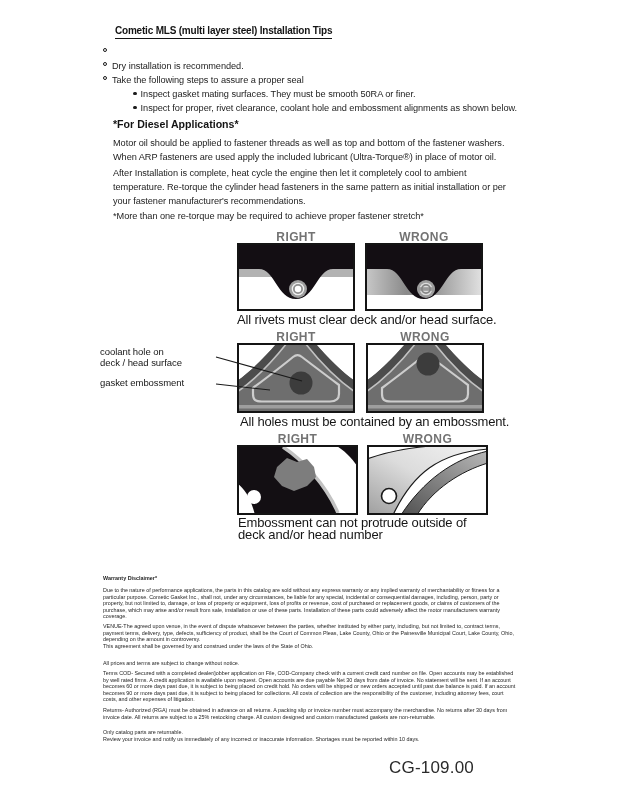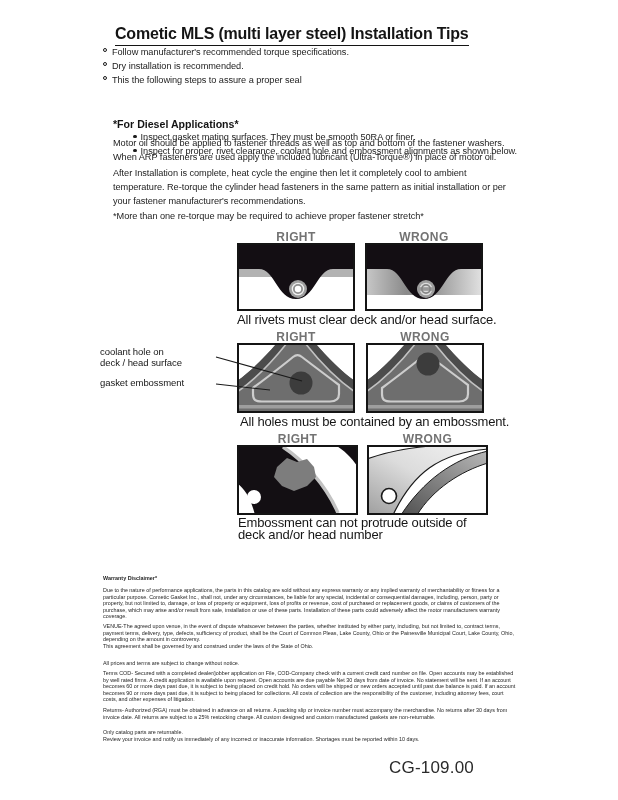--- a/index.html
+++ b/index.html
@@ -5,25 +5,25 @@
   * { margin:0; padding:0; box-sizing:border-box; }
   html,body { background:#fff; }
   .page {
     position:relative; width:618px; height:800px; background:#fff;
     font-family:"Liberation Sans", sans-serif; color:#1c1c1c; overflow:hidden;
   }
   .abs { position:absolute; }
 
   
   .title {
-    left:115px; top:25px; font-size:16px; font-weight:700; letter-spacing:-0.2px;
+    left:115px; top:25px; font-size:10px; font-weight:700; letter-spacing:-0.2px;
     color:#141414; display:inline-block; border-bottom:1.6px solid #141414; padding-bottom:2px;
   }
   .bullet-line { left:103px; display:flex; align-items:center; font-size:9.2px; letter-spacing:-0.05px; height:13px; }
-  .bullet-line.sub { left:133px;margin-top:43px; }
+  .bullet-line.sub { left:133px; }
   .ob { width:4px; height:4px; border:1px solid #1c1c1c; border-radius:50%; margin-right:5px; flex:0 0 auto; margin-top:-3px; }
   .fb { width:3.6px; height:3.6px; background:#1c1c1c; border-radius:50%; margin-right:4px; flex:0 0 auto; }
 
   
   .diesel-heading { left:113px; top:118px; font-size:10.6px; font-weight:700; color:#141414; }
   .body-para { left:113px; width:402px; font-size:9.2px; line-height:14px; letter-spacing:-0.05px; }
   .p1 { top:136px; }
   .p2 { top:166px; }
   .note { top:209px; }
 
@@ -43,29 +43,28 @@
 </style>
 </head>
 <body>
 
 <div class="page">
 
   <h1 class="abs title">Cometic MLS (multi layer steel) Installation Tips</h1>
 
   <div class="abs bullet-line" style="top:45px">
     <span class="ob"></span>
-    <span>Follow manufacturer's recommended torque specifications.</span>
   </div>
   <div class="abs bullet-line" style="top:59px">
     <span class="ob"></span>
     <span>Dry installation is recommended.</span>
   </div>
   <div class="abs bullet-line" style="top:73px">
     <span class="ob"></span>
-    <span>This the following steps to assure a proper seal</span>
+    <span>Take the following steps to assure a proper seal</span>
   </div>
   <div class="abs bullet-line sub" style="top:87px">
     <span class="fb"></span>
     <span>Inspect gasket mating surfaces.  They must be smooth 50RA or finer.</span>
   </div>
   <div class="abs bullet-line sub" style="top:101px">
     <span class="fb"></span>
     <span>Inspect for proper, rivet clearance, coolant hole and embossment alignments as shown below.</span>
   </div>
 

